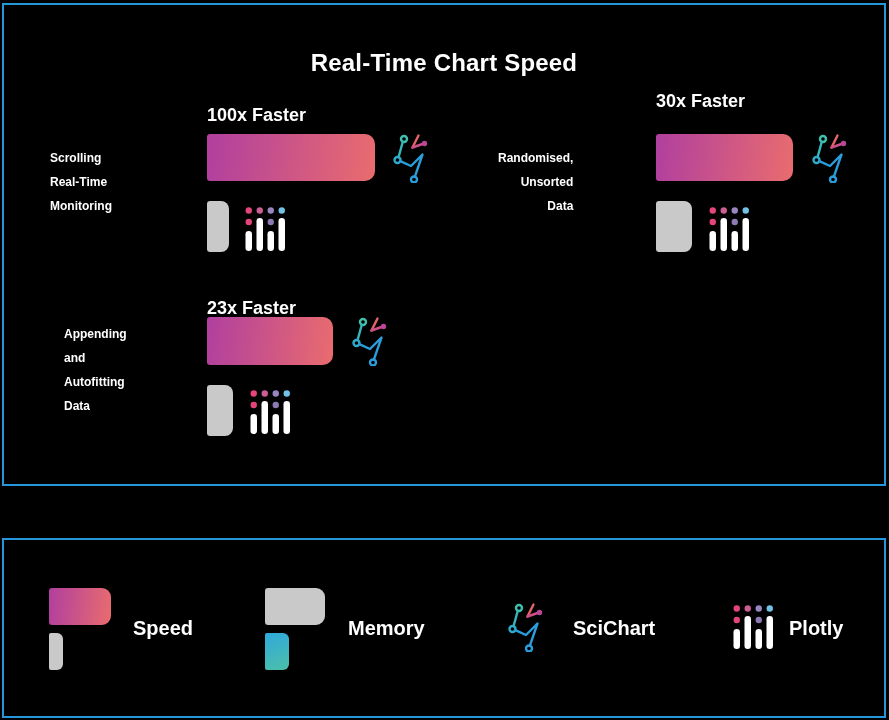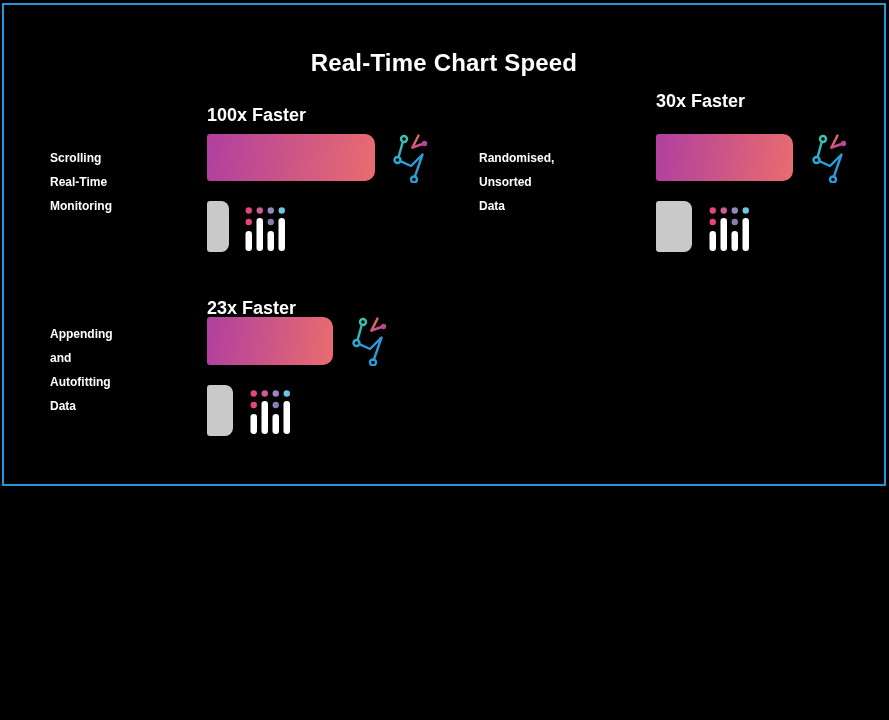--- a/index.html
+++ b/index.html
@@ -17,28 +17,28 @@
   .memory-bar{position:absolute;height:51px;background:var(--memory_gray,#c9c9c9);border-radius:3px 8px 8px 3px;}
   .icon{position:absolute;}
   
   .g1 .cat-label{left:46px;top:141px;}
   .g1 .speed-label{left:203px;top:98px;width:168px;}
   .g1 .speed-bar{left:203px;top:129px;width:168px;}
   .g1 .scichart{left:389px;top:126px;}
   .g1 .memory-bar{left:203px;top:196px;width:22px;}
   .g1 .plotly{left:240px;top:200px;}
   
-  .g2 .cat-label{left:475px;top:141px;}
+  .g2 .cat-label{left:494px;top:141px;text-align:right;}
   .g2 .speed-label{left:652px;top:84px;width:137px;}
   .g2 .speed-bar{left:652px;top:129px;width:137px;}
   .g2 .scichart{left:808px;top:126px;}
   .g2 .memory-bar{left:652px;top:196px;width:36px;}
   .g2 .plotly{left:704px;top:200px;}
   
-  .g3 .cat-label{left:46px;top:317px;}
+  .g3 .cat-label{left:60px;top:317px;}
   .g3 .speed-label{left:203px;top:291px;width:126px;}
   .g3 .speed-bar{left:203px;top:312px;width:126px;height:48px;}
   .g3 .scichart{left:348px;top:309px;}
   .g3 .memory-bar{left:203px;top:380px;width:26px;}
   .g3 .plotly{left:245px;top:383px;}
   
   .legend-label{position:absolute;top:74px;font-size:20px;font-weight:700;line-height:28px;}
   .swatch-col{position:absolute;display:flex;flex-direction:column;gap:8px;align-items:flex-start;}
   .sw-speed-big{width:62px;height:37px;border-radius:3px 9px 9px 3px;
       background:linear-gradient(97deg,var(--speed_gradient_start,#b03f9f),var(--speed_gradient_end,#e96c6e));}
@@ -130,13 +130,36 @@
       <svg class="icon scichart" width="36" height="52" viewBox="0 0 36 52">
           <use href="#scichart-logo"></use>
         </svg>
       <div class="memory-bar"></div>
       <svg class="icon plotly" width="41" height="46" viewBox="0 0 41 46">
           <use href="#plotly-logo"></use>
         </svg>
     </div>
   </div>
 
+  <div id="legend-panel" class="panel">
+    <div id="lg-speed-swatch" class="swatch-col">
+      <div class="sw-speed-big"></div>
+      <div class="sw-speed-small"></div>
+    </div>
+    <div id="lg-speed-label" class="legend-label">Speed</div>
+
+    <div id="lg-mem-swatch" class="swatch-col">
+      <div class="sw-mem-big"></div>
+      <div class="sw-mem-small"></div>
+    </div>
+    <div id="lg-mem-label" class="legend-label">Memory</div>
+
+    <svg id="lg-scichart-icon" class="icon" width="36" height="52" viewBox="0 0 36 52">
+        <use href="#scichart-logo"></use>
+      </svg>
+    <div id="lg-scichart-label" class="legend-label">SciChart</div>
+
+    <svg id="lg-plotly-icon" class="icon" width="41" height="46" viewBox="0 0 41 46">
+        <use href="#plotly-logo"></use>
+      </svg>
+    <div id="lg-plotly-label" class="legend-label">Plotly</div>
+  </div>
 </div>
 
 </body></html>

